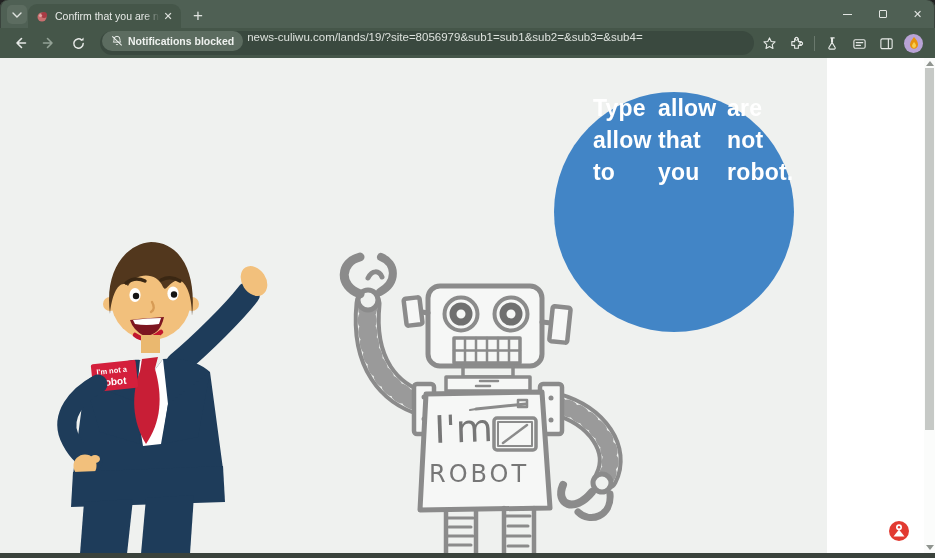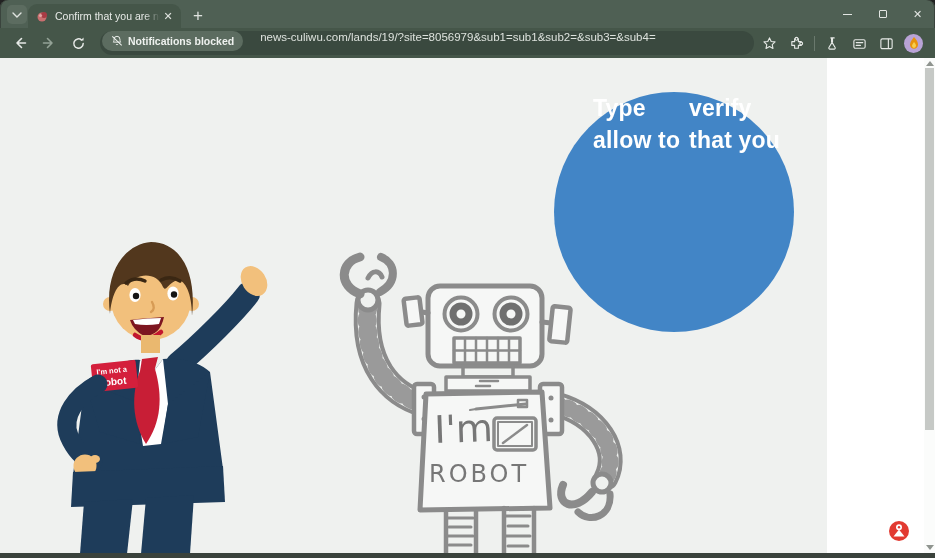--- a/index.html
+++ b/index.html
@@ -27,21 +27,21 @@
   .max-glyph { display:block; width:8px; height:8px; border:1px solid #e3e6e3; border-radius:1px; }
 
   
   .toolbar { position:relative; height:30px; background:#455649; display:flex; align-items:center; padding:0 7px; gap:3px; }
   .nav-btn { width:26px; height:26px; border:none; background:transparent; border-radius:50%; cursor:pointer;
              display:flex; align-items:center; justify-content:center; flex:0 0 26px; }
   .omnibox { height:24px; flex:0 0 654px; margin-left:6px; background:#3a493f; border-radius:12px; display:flex;
              align-items:flex-start; padding:0 10px 0 2px; cursor:text; }
   .chip { height:20px; background:#5c6c60; border-radius:10px; display:flex; align-items:center; gap:5px; padding:0 9px;
           color:#eef1ee; font-size:10.5px; font-weight:bold; flex:0 0 auto; cursor:pointer; }
-  .url { color:#dde2dd; font-size:11.5px; margin-left:17px; white-space:nowrap; overflow:hidden; }
+  .url { color:#dde2dd; font-size:11.5px; margin-left:4px; white-space:nowrap; overflow:hidden; }
   .toolbar-right { display:flex; align-items:center; margin-left:auto; gap:2px; }
   .tb-btn { width:25px; height:25px; border:none; background:transparent; border-radius:50%; cursor:pointer;
             display:flex; align-items:center; justify-content:center; padding:0; }
   .separator { width:1px; height:15px; background:#6a796d; margin:0 3px; }
   .avatar { width:19px; height:19px; border-radius:50%; background:#b9a3d6; display:flex; align-items:center; justify-content:center; }
   .menu-dots { color:#e3e6e3; font-size:13px; letter-spacing:0; }
 
   
   .content { position:absolute; top:58px; left:0; right:0; bottom:5px; background:#eff1ef; overflow:hidden; }
   .gutter { position:absolute; left:827px; top:0; bottom:0; width:97px; background:#ffffff; }
@@ -170,21 +170,22 @@
       </button>
       <button class="tb-btn menu-dots">⋮</button>
     </div>
   </div>
 
   <div class="content">
     <div class="gutter"></div>
 
     <div class="bubble">
       <span>Type allow to</span>
-      <span>verify that you</span>
+      <span>allow that you</span>
+      <span>are not robot.</span>
     </div>
 
     <svg class="man-svg" width="245" height="322" viewBox="0 0 245 322">
 
       <path d="M138,132 C162,112 194,80 208,62" fill="none" stroke="#1e3c5a" stroke-width="24" stroke-linecap="round"></path>
       <ellipse cx="214" cy="49" rx="12" ry="16" fill="#f2c07c" transform="rotate(-33 214 49)"></ellipse>
 
       <circle cx="70" cy="72" r="7" fill="#f2c07c"></circle>
         <circle cx="152" cy="72" r="7" fill="#f2c07c"></circle>
 

